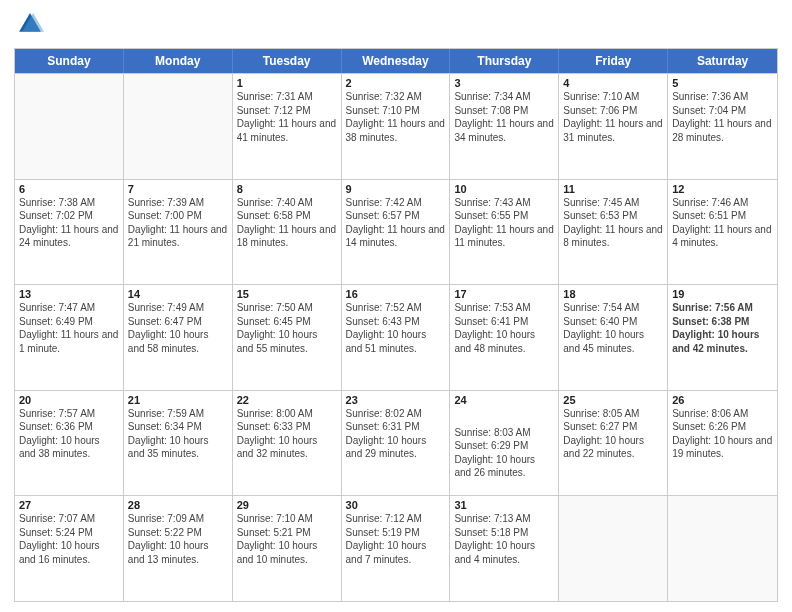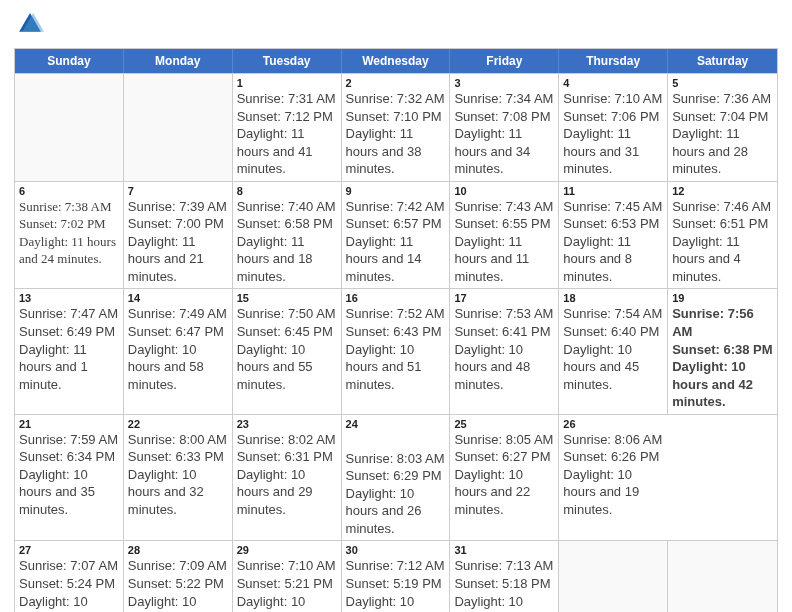--- a/index.html
+++ b/index.html
@@ -90,21 +90,21 @@
     .cal-cell.empty { background: #f9f9f9; }
     .cal-cell.has-data { background: #fff; }
     .day-num {
       font-size: 11px;
       font-weight: bold;
       color: #222;
       display: block;
       margin-bottom: 1px;
     }
     .day-info {
-      font-size: 13px;
+      font-size: 10px;
       color: #444;
       line-height: 1.35;
     }
   </style>
 </head>
 <body>
 
 <div class="page">
   <div class="header">
     <div class="logo">
@@ -126,22 +126,22 @@
       <div class="subtitle"></div>
     </div>
   </div>
 
   <div class="calendar">
     <div class="cal-header-row" id="cal-header">
         <div class="cal-header-cell">Sunday</div>
         <div class="cal-header-cell">Monday</div>
         <div class="cal-header-cell">Tuesday</div>
         <div class="cal-header-cell">Wednesday</div>
+        <div class="cal-header-cell">Thursday</div>
         <div class="cal-header-cell">Friday</div>
-        <div class="cal-header-cell">Thursday</div>
         <div class="cal-header-cell">Saturday</div>
       </div>
     <div class="cal-body" id="cal-body">
         <div class="cal-week">
           <div class="cal-cell empty"></div>
           <div class="cal-cell empty"></div>
           <div class="cal-cell has-data">
             <span class="day-num">1</span>
             <div class="day-info" style="white-space: pre-line;">Sunrise: 7:31 AM
 Sunset: 7:12 PM
@@ -168,21 +168,21 @@
           <div class="cal-cell has-data">
             <span class="day-num">5</span>
             <div class="day-info" style="white-space: pre-line;">Sunrise: 7:36 AM
 Sunset: 7:04 PM
 Daylight: 11 hours and 28 minutes.</div>
           </div>
         </div>
         <div class="cal-week">
           <div class="cal-cell has-data">
             <span class="day-num">6</span>
-            <div class="day-info" style="white-space: pre-line; font-family: Liberation Serif, serif;">Sunrise: 7:38 AM
+            <div class="day-info" style="white-space: pre-line;">Sunrise: 7:38 AM
 Sunset: 7:02 PM
 Daylight: 11 hours and 24 minutes.</div>
           </div>
           <div class="cal-cell has-data">
             <span class="day-num">7</span>
             <div class="day-info" style="white-space: pre-line;">Sunrise: 7:39 AM
 Sunset: 7:00 PM
 Daylight: 11 hours and 21 minutes.</div>
           </div>
           <div class="cal-cell has-data">
@@ -254,20 +254,26 @@
 Daylight: 10 hours and 45 minutes.</div>
           </div>
           <div class="cal-cell has-data">
             <span class="day-num">19</span>
             <div class="day-info" style="white-space: pre-line; font-weight: bold;">Sunrise: 7:56 AM
 Sunset: 6:38 PM
 Daylight: 10 hours and 42 minutes.</div>
           </div>
         </div>
         <div class="cal-week">
+          <div class="cal-cell has-data">
+            <span class="day-num">20</span>
+            <div class="day-info" style="white-space: pre-line;">Sunrise: 7:57 AM
+Sunset: 6:36 PM
+Daylight: 10 hours and 38 minutes.</div>
+          </div>
           <div class="cal-cell has-data">
             <span class="day-num">21</span>
             <div class="day-info" style="white-space: pre-line;">Sunrise: 7:59 AM
 Sunset: 6:34 PM
 Daylight: 10 hours and 35 minutes.</div>
           </div>
           <div class="cal-cell has-data">
             <span class="day-num">22</span>
             <div class="day-info" style="white-space: pre-line;">Sunrise: 8:00 AM
 Sunset: 6:33 PM

